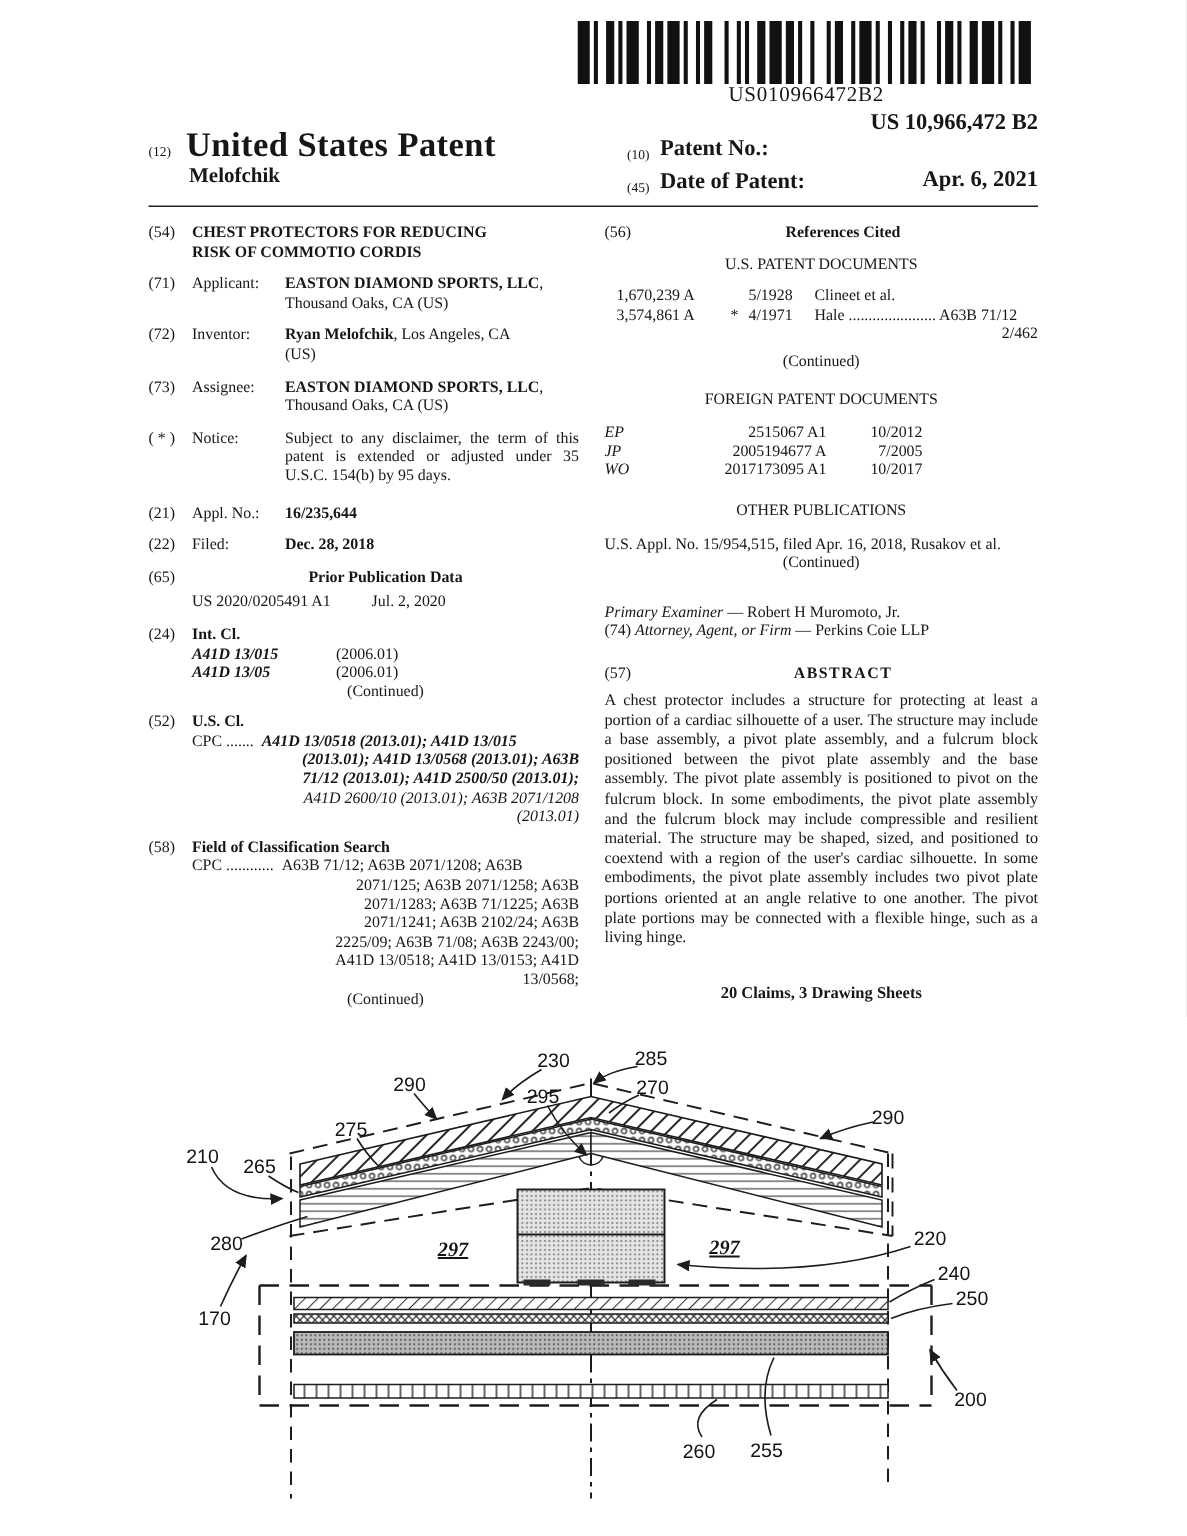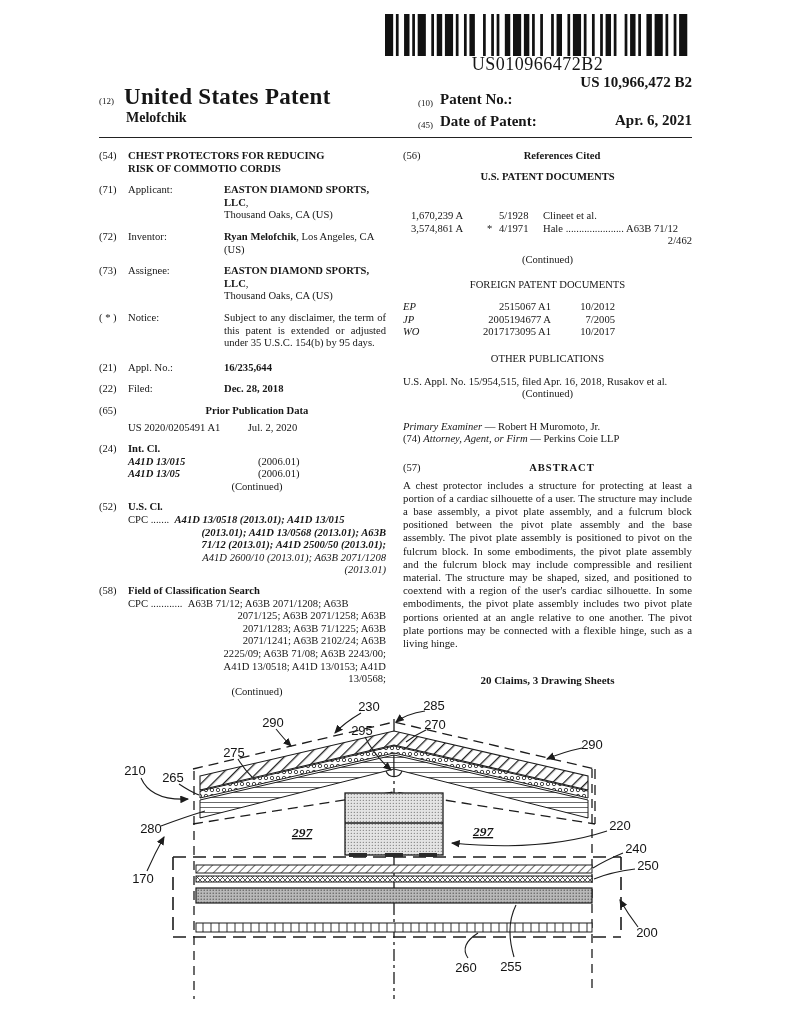--- a/index.html
+++ b/index.html
@@ -9,31 +9,31 @@
     font-family:"Liberation Serif", serif; font-size:10.6px; line-height:12.6px;
   }
   .abs { position:absolute; }
 
   
   .inid-sm { font-size:9px; }
   .main-title { font-size:23px; font-weight:bold; line-height:24px; letter-spacing:0.3px; }
   .inventor-name { font-size:14px; font-weight:bold; }
   .hdr-label { font-size:15px; font-weight:bold; }
   .hdr-value { font-size:15px; font-weight:bold; }
-  .barcode-text { font-size:18px; text-align:center; letter-spacing:0.5px; }
+  .barcode-text { font-size:14px; text-align:center; letter-spacing:0.5px; }
   .hrule { border-top:1.6px solid #222; }
 
   
   .col { position:absolute; top:150px; }
   .col-left { left:99px;  width:287px; }
   .col-right{ left:403px; width:289px; }
   .sect { display:flex; margin-bottom:9px; }
   .num { flex:0 0 29px; }
   .bdy { flex:1 1 auto; min-width:0; }
-  .row { display:flex;gap:34px; }
+  .row { display:flex; }
   .lbl { flex:0 0 62px; }
   .val { flex:1 1 auto; }
   .b  { font-weight:bold; }
   .bi { font-weight:bold; font-style:italic; }
   .it { font-style:italic; }
   .ctr { text-align:center; }
   .rgt { text-align:right; }
   .just { text-align:justify; }
 
   
@@ -252,21 +252,21 @@
     </div>
   </div>
 
   <div class="col col-right">
 
     <div class="sect" style="margin-bottom:8px;">
       <div class="num">(56)</div>
       <div class="bdy b ctr">References Cited</div>
     </div>
 
-    <div class="ctr" style="margin-bottom:27px;font-weight:bold;">U.S. PATENT DOCUMENTS</div>
+    <div class="ctr" style="margin-bottom:9px;">U.S. PATENT DOCUMENTS</div>
 
     <div class="us-row">
       <div class="us-no">1,670,239  A</div>
       <div class="us-star"></div>
       <div class="us-date">5/1928</div>
       <div class="us-name">Clineet et al.</div>
     </div>
     <div class="us-row">
       <div class="us-no">3,574,861  A</div>
       <div class="us-star">*</div>

